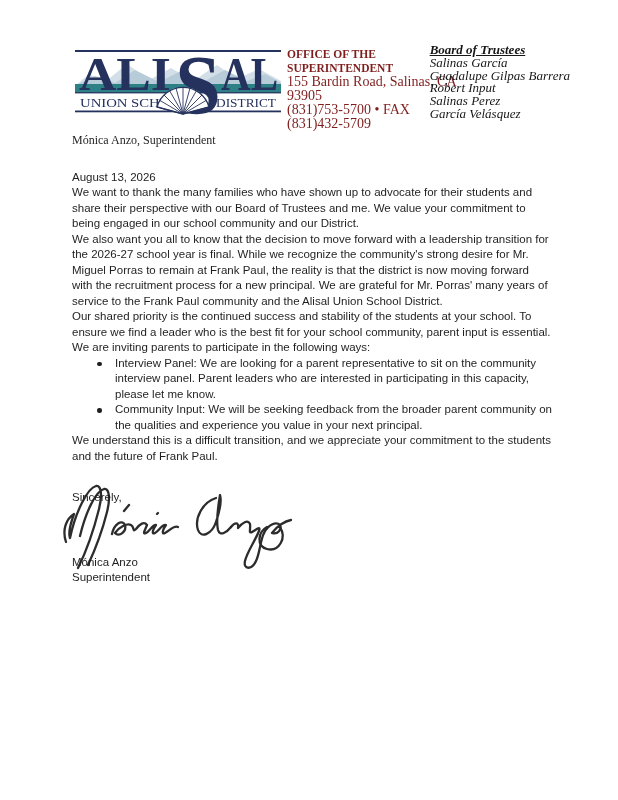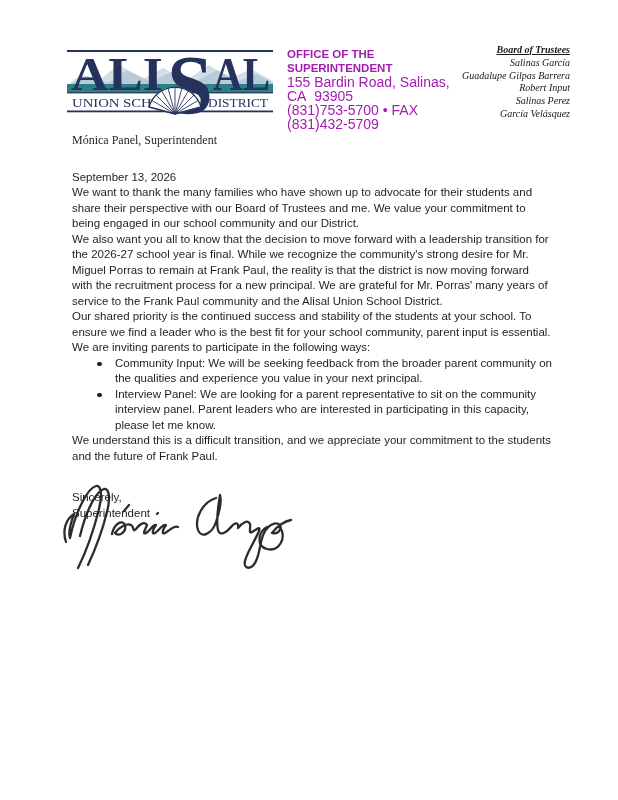--- a/index.html
+++ b/index.html
@@ -6,31 +6,31 @@
   .page{
     position:relative;
     width:618px;height:800px;
     background:#fff;
     font-family:"Liberation Sans", sans-serif;
     color:#1f1f1f;
     overflow:hidden;
   }
   
   .letterhead{position:absolute;left:0;top:0;width:618px;height:133px;}
-  .logo-wrap{position:absolute;left:67px;top:50px;width:206px;height:72px;}
+  .logo-wrap{position:absolute;left:75px;top:50px;width:206px;height:72px;}
   .office-block{
     position:absolute;left:287px;top:47px;width:180px;
-    font-family:Liberation Sans, sans-serif;color:#a21caf;
+    font-family:Liberation Serif, serif;color:#7f1d1d;
   }
   .office-title{font-weight:bold;font-size:11.5px;line-height:14px;}
   .office-line{font-size:14px;line-height:14px;}
   .trustees{
-    position:absolute;right:48px;top:44px;text-align:right;
+    position:absolute;right:48px;top:44px;
     font-family:"Liberation Serif", serif;font-style:italic;
-    font-size:10px;line-height:12.8px;color:#161616;
+    font-size:13px;line-height:12.8px;color:#161616;
   }
   .trustees-title{font-weight:bold;text-decoration:underline;}
   
   .letter{
     position:absolute;left:72px;top:133px;width:480px;
     font-size:11.5px;line-height:15.5px;
   }
   .from-line{font-family:"Liberation Serif", serif;font-size:12px;}
   .date-line{margin-top:21px;}
   .salutation{margin-top:23px;}
@@ -102,30 +102,30 @@
       <div class="trustees-title">Board of Trustees</div>
       <div>Salinas García</div>
       <div>Guadalupe Gilpas Barrera</div>
       <div>Robert Input</div>
       <div>Salinas Perez</div>
       <div>García Velásquez</div>
     </div>
   </div>
 
   <div class="letter">
-    <div class="from-line">Mónica Panel, Superintendent</div>
-    <div class="date-line">September 13, 2026</div>
+    <div class="from-line">Mónica Anzo, Superintendent</div>
+    <div class="date-line">August 13, 2026</div>
 
     <div class="para">We want to thank the many families who have shown up to advocate for their students and share their perspective with our Board of Trustees and me. We value your commitment to being engaged in our school community and our District.</div>
     <div class="para">We also want you all to know that the decision to move forward with a leadership transition for the 2026-27 school year is final. While we recognize the community's strong desire for Mr. Miguel Porras to remain at Frank Paul, the reality is that the district is now moving forward with the recruitment process for a new principal. We are grateful for Mr. Porras' many years of service to the Frank Paul community and the Alisal Union School District.</div>
     <div class="para">Our shared priority is the continued success and stability of the students at your school. To ensure we find a leader who is the best fit for your school community, parent input is essential. We are inviting parents to participate in the following ways:</div>
 
     <ul class="points">
+      <li>Interview Panel: We are looking for a parent representative to sit on the community interview panel. Parent leaders who are interested in participating in this capacity, please let me know.</li>
       <li>Community Input: We will be seeking feedback from the broader parent community on the qualities and experience you value in your next principal.</li>
-      <li>Interview Panel: We are looking for a parent representative to sit on the community interview panel. Parent leaders who are interested in participating in this capacity, please let me know.</li>
     </ul>
 
     <div class="para">We understand this is a difficult transition, and we appreciate your commitment to the students and the future of Frank Paul.</div>
 
     <div class="closing-block">
       <div>Sincerely,</div>
 
       <svg class="signature-svg" width="235" height="95" viewBox="0 0 235 95">
         <g fill="none" stroke="#1b1b1b" stroke-width="2.3" stroke-linecap="round" stroke-linejoin="round" opacity="0.92">
 
@@ -142,17 +142,18 @@
           <path d="M173,47 C177,42 181,42 180,48 C184,43 190,39 192,44 C193,49 190,54 194,52"></path>
 
           <path d="M194,52 C198,50 203,45 201,51 C197,61 189,72 187,81 C185,90 194,90 198,81 C202,73 202,61 206,53"></path>
 
           <path d="M206,53 C210,45 218,41 222,45 C224,49 220,55 214,53 C219,46 227,41 233,40"></path>
 
           <path d="M222,47 C229,58 221,72 209,69 C198,66 200,52 209,47"></path>
         </g>
       </svg>
 
+      <div class="typed-name">Mónica Anzo</div>
       <div>Superintendent</div>
     </div>
   </div>
 
 </div>
 
 </body></html>

